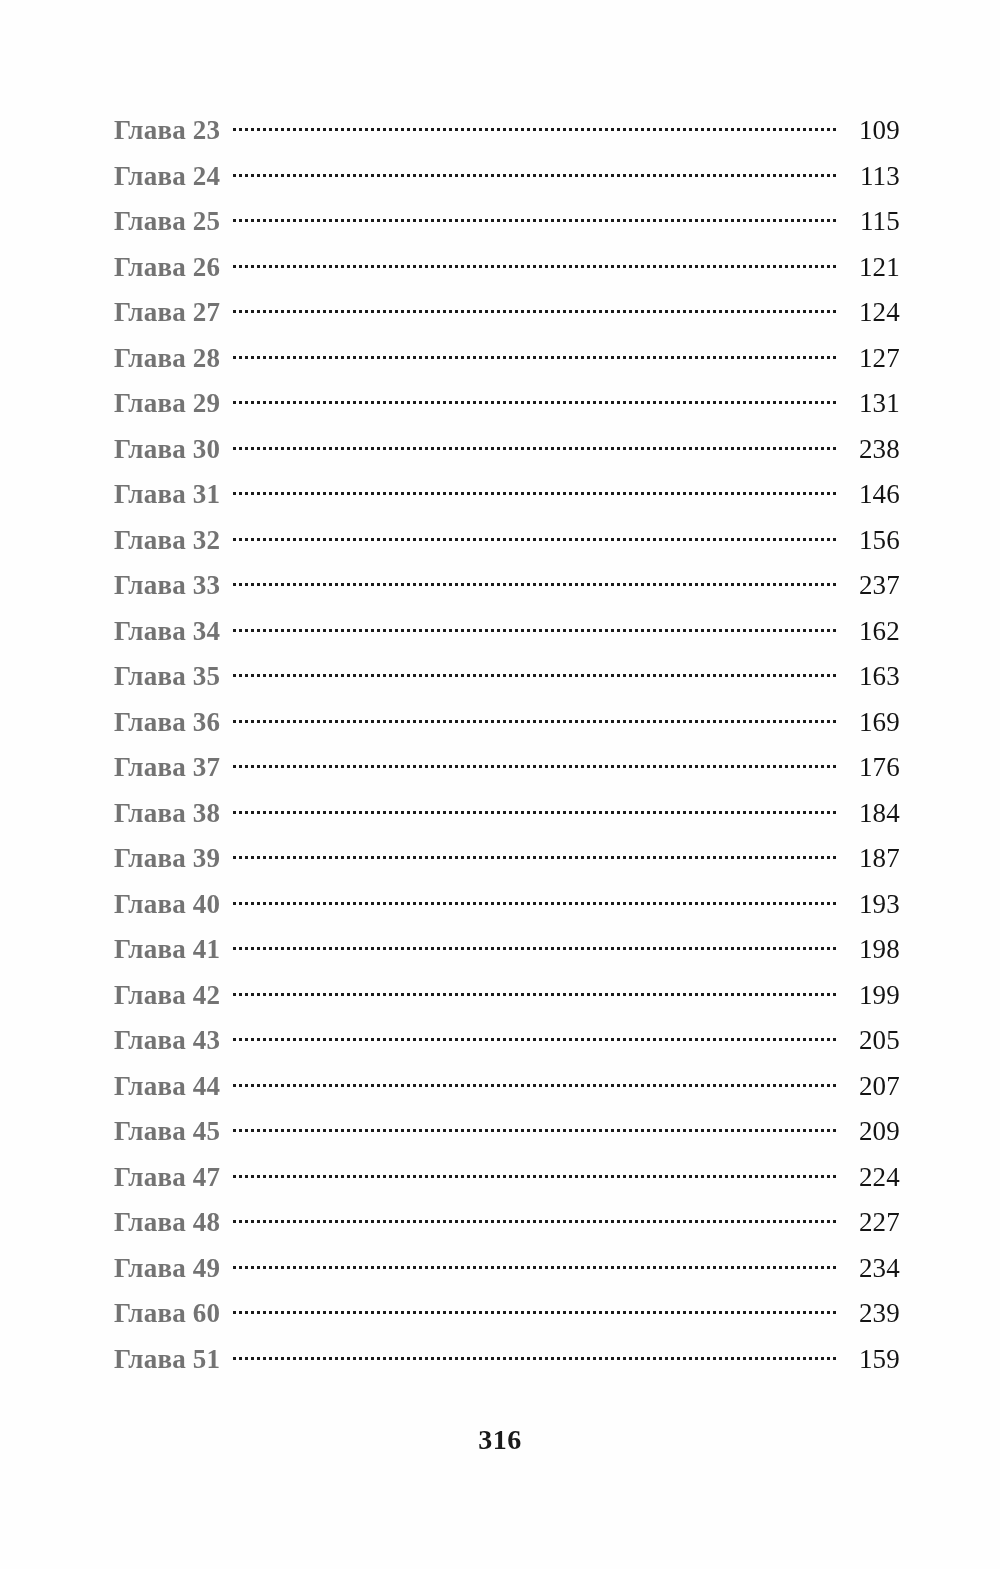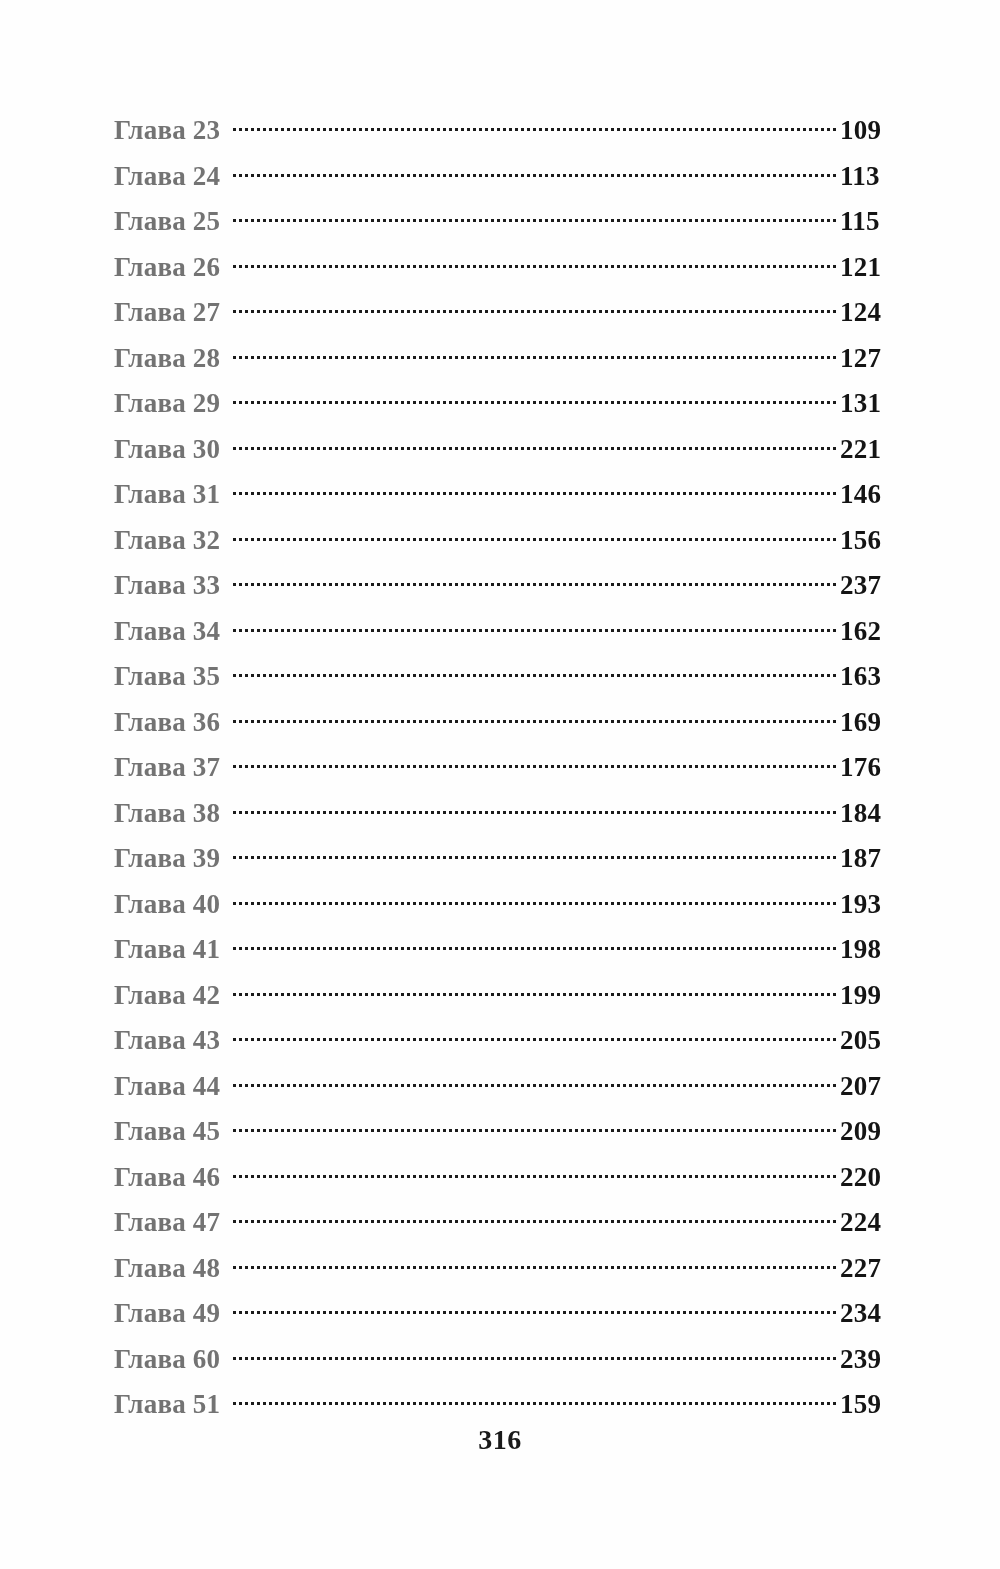--- a/index.html
+++ b/index.html
@@ -55,22 +55,23 @@
     position: absolute;
     left: 0;
     right: 0;
     bottom: 8px;
     height: 0;
     border-bottom: 3px dotted #1b1b1b;
   }
   .toc-page {
     flex: 0 0 auto;
     width: 60px;
+    text-align: right;
     font-size: 27px;
-    font-weight: 700;
+    font-weight: 400;
     color: #141414;
     letter-spacing: 0.2px;
   }
   .folio {
     position: absolute;
     left: 0;
     right: 0;
     top: 1424px;
     text-align: center;
     font-size: 28px;
@@ -116,21 +117,21 @@
         <span class="toc-page">127</span>
       </div>
       <div class="toc-entry">
         <span class="toc-title">Глава 29</span>
         <span class="toc-leader"></span>
         <span class="toc-page">131</span>
       </div>
       <div class="toc-entry">
         <span class="toc-title">Глава 30</span>
         <span class="toc-leader"></span>
-        <span class="toc-page">221</span>
+        <span class="toc-page">238</span>
       </div>
       <div class="toc-entry">
         <span class="toc-title">Глава 31</span>
         <span class="toc-leader"></span>
         <span class="toc-page">146</span>
       </div>
       <div class="toc-entry">
         <span class="toc-title">Глава 32</span>
         <span class="toc-leader"></span>
         <span class="toc-page">156</span>
@@ -194,25 +195,20 @@
         <span class="toc-title">Глава 44</span>
         <span class="toc-leader"></span>
         <span class="toc-page">207</span>
       </div>
       <div class="toc-entry">
         <span class="toc-title">Глава 45</span>
         <span class="toc-leader"></span>
         <span class="toc-page">209</span>
       </div>
       <div class="toc-entry">
-        <span class="toc-title">Глава 46</span>
-        <span class="toc-leader"></span>
-        <span class="toc-page">220</span>
-      </div>
-      <div class="toc-entry">
         <span class="toc-title">Глава 47</span>
         <span class="toc-leader"></span>
         <span class="toc-page">224</span>
       </div>
       <div class="toc-entry">
         <span class="toc-title">Глава 48</span>
         <span class="toc-leader"></span>
         <span class="toc-page">227</span>
       </div>
       <div class="toc-entry">

